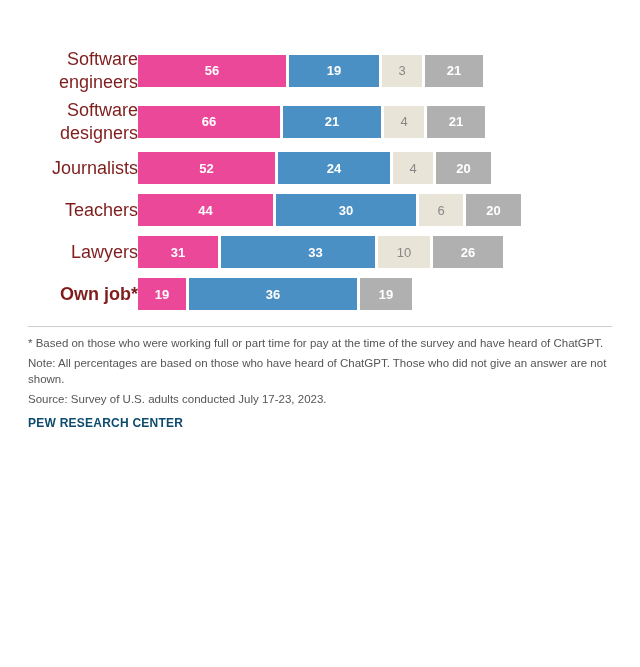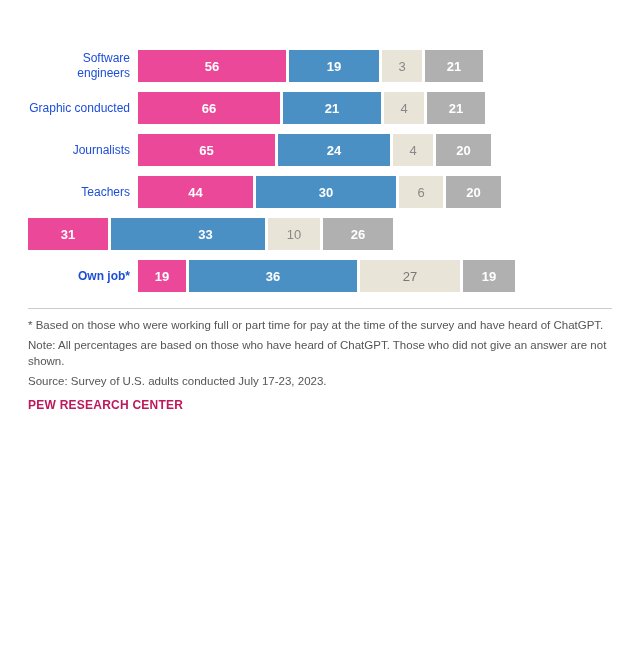--- a/index.html
+++ b/index.html
@@ -44,24 +44,24 @@
 
     .chart-rows { margin-bottom: 14px; }
     .chart-row {
       display: flex;
       align-items: center;
       margin-bottom: 6px;
       min-height: 36px;
     }
     .row-label {
       width: 110px;
-      font-size: 12px;
-      color: #1d4ed8;
+      font-size: 18px;
+      color: #7f1d1d;
       line-height: 1.25;
-      padding-right: 8px;
+      padding-right: 0;
       text-align: right;
       flex-shrink: 0;
     }
     .row-label.bold-label {
       font-weight: 900;
     }
     .bars-area {
       display: flex;
       align-items: center;
       flex: 1;
@@ -100,21 +100,21 @@
     }
     .footnote {
       font-size: 11.5px;
       color: #555;
       line-height: 1.45;
       margin-bottom: 3px;
     }
     .source-label {
       font-size: 12px;
       font-weight: 700;
-      color: #be185d;
+      color: #0c4a6e;
       margin-top: 8px;
       letter-spacing: 0.02em;
     }
   </style>
 </head>
 <body>
 
 <div class="chart-title"></div>
 <div class="chart-subtitle"></div>
 
@@ -129,60 +129,60 @@
     <div class="chart-row">
       <div class="row-label">Software engineers</div>
       <div class="bars-area">
         <div class="bar major-bar" style="width: 148px;">56</div>
         <div class="bar minor-bar" style="width: 90px;">19</div>
         <div class="bar no-impact-bar" style="width: 40px;">3</div>
         <div class="bar not-sure-bar" style="width: 58px;">21</div>
       </div>
     </div>
     <div class="chart-row">
-      <div class="row-label">Graphic conducted</div>
+      <div class="row-label">Software designers</div>
       <div class="bars-area">
         <div class="bar major-bar" style="width: 142px;">66</div>
         <div class="bar minor-bar" style="width: 98px;">21</div>
         <div class="bar no-impact-bar" style="width: 40px;">4</div>
         <div class="bar not-sure-bar" style="width: 58px;">21</div>
       </div>
     </div>
     <div class="chart-row">
       <div class="row-label">Journalists</div>
       <div class="bars-area">
-        <div class="bar major-bar" style="width: 137px;">65</div>
+        <div class="bar major-bar" style="width: 137px;">52</div>
         <div class="bar minor-bar" style="width: 112px;">24</div>
         <div class="bar no-impact-bar" style="width: 40px;">4</div>
         <div class="bar not-sure-bar" style="width: 55px;">20</div>
       </div>
     </div>
     <div class="chart-row">
       <div class="row-label">Teachers</div>
       <div class="bars-area">
-        <div class="bar major-bar" style="width: 115px;">44</div>
+        <div class="bar major-bar" style="width: 135px;">44</div>
         <div class="bar minor-bar" style="width: 140px;">30</div>
         <div class="bar no-impact-bar" style="width: 44px;">6</div>
         <div class="bar not-sure-bar" style="width: 55px;">20</div>
       </div>
     </div>
     <div class="chart-row">
+      <div class="row-label">Lawyers</div>
       <div class="bars-area">
         <div class="bar major-bar" style="width: 80px;">31</div>
         <div class="bar minor-bar" style="width: 154px; padding-left: 35px;">33</div>
         <div class="bar no-impact-bar" style="width: 52px;">10</div>
         <div class="bar not-sure-bar" style="width: 70px;">26</div>
       </div>
     </div>
     <div class="chart-row">
       <div class="row-label bold-label">Own job*</div>
       <div class="bars-area">
         <div class="bar major-bar" style="width: 48px;">19</div>
         <div class="bar minor-bar" style="width: 168px; text-align: right;">36</div>
-        <div class="bar no-impact-bar large" style="width: 100px;">27</div>
         <div class="bar not-sure-bar" style="width: 52px;">19</div>
       </div>
     </div>
   </div>
 
 <div class="footnote-section" id="footnotes">
     <p class="footnote">* Based on those who were working full or part time for pay at the time of the survey and have heard of ChatGPT.</p>
     <p class="footnote">Note: All percentages are based on those who have heard of ChatGPT. Those who did not give an answer are not shown.</p>
     <p class="footnote">Source: Survey of U.S. adults conducted July 17-23, 2023.</p>
     <p class="source-label">PEW RESEARCH CENTER</p>

